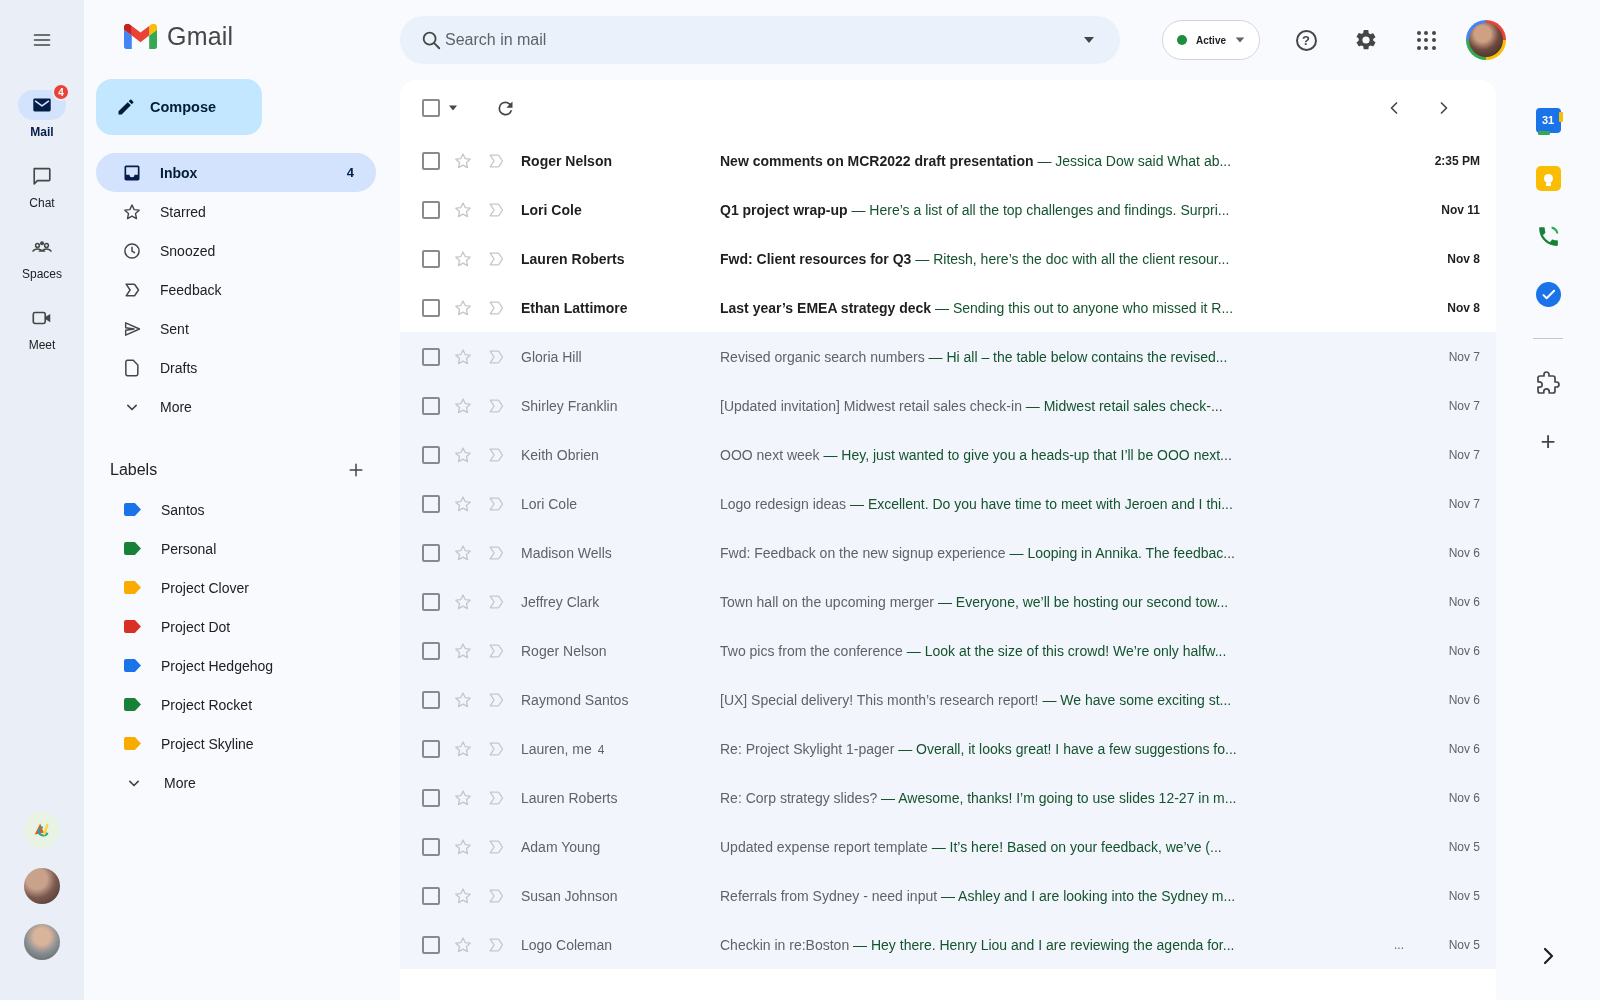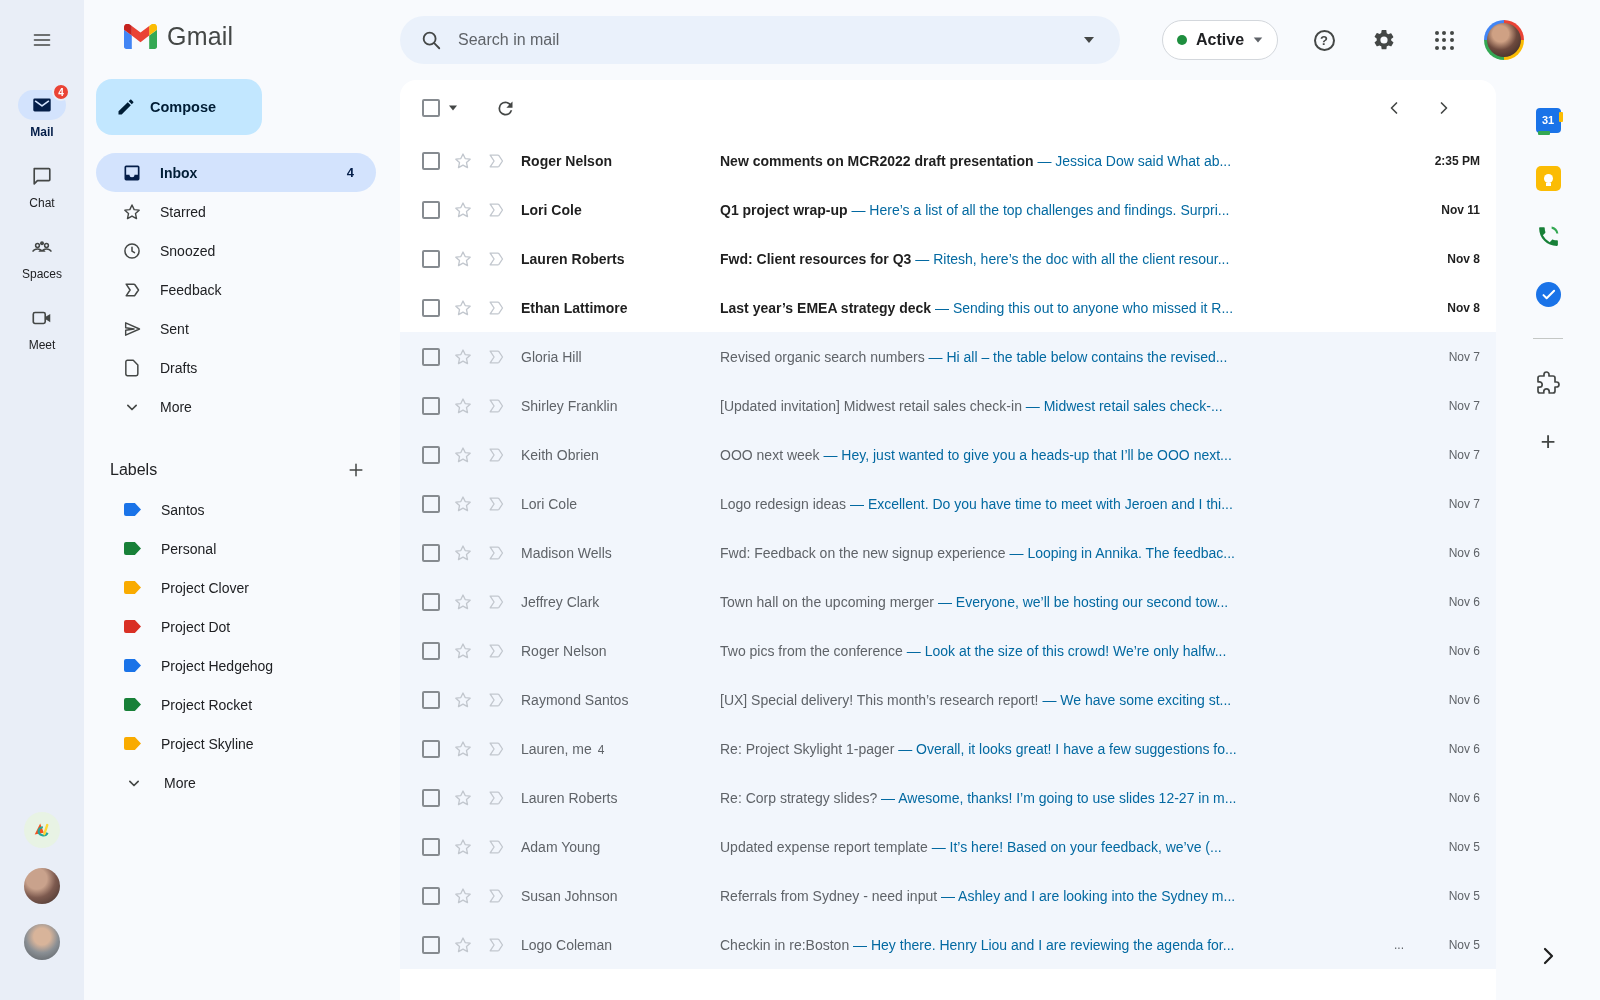--- a/index.html
+++ b/index.html
@@ -74,35 +74,35 @@
     clip-path:polygon(0 0, 64% 0, 100% 50%, 64% 100%, 0 100%);
   }
 
   
   .topbar {
     position:absolute; left:400px; top:0; width:1200px; height:80px;
     display:flex; align-items:center;
   }
   .searchbar {
     width:720px; height:48px; background:#eaf1fb; border-radius:24px;
-    display:flex; align-items:center; padding:1px 20px; gap:14px;
+    display:flex; align-items:center; padding:1px 20px; gap:1px;
   }
   .searchbar input {
     flex:1; border:none; outline:none; background:transparent;
     font-family:inherit; font-size:16px; color:#202124;
   }
   .searchbar input::placeholder { color:#5f6368; }
   .caret-down { width:0; height:0; border-left:5px solid transparent; border-right:5px solid transparent; border-top:6px solid #444746; }
   .search-caret-btn { border:none; background:transparent; cursor:pointer; padding:6px; display:flex; }
   .status-pill {
     margin-left:42px; height:40px; border:1px solid #d3d7dc; border-radius:20px; background:#fff;
     display:flex; align-items:center; gap:9px; padding:0 14px; cursor:pointer;
   }
   .status-dot { width:10px; height:10px; border-radius:50%; }
-  .status-text { font-size:16px; color:#202124; font-weight:600; }
+  .status-text { font-size:10px; color:#202124; font-weight:600; }
   .status-pill .caret-down { border-top-color:#5f6368; transform:scale(.85); }
   .top-icons { display:flex; align-items:center; gap:20px; margin-left:26px; }
   .icon-btn {
     width:40px; height:40px; border:none; background:transparent; border-radius:50%;
     display:flex; align-items:center; justify-content:center; cursor:pointer; color:#444746;
   }
   .help-circle {
     width:21px; height:21px; border:2px solid #444746; border-radius:50%;
     display:flex; align-items:center; justify-content:center;
     font-size:13px; font-weight:700; color:#444746;
@@ -138,21 +138,21 @@
   }
   .email-row.unread { background:#fff; }
   .email-row.read { background:#f2f6fc; }
   .row-star, .row-imp { margin-left:13px; color:#c2c7ce; display:flex; cursor:pointer; }
   .row-sender { width:214px; padding-left:15px; white-space:nowrap; overflow:hidden; color:#5f6368; }
   .email-row.unread .row-sender { font-weight:700; color:#1f1f1f; }
   .thread-count { font-size:12px; color:#5f6368; margin-left:6px; font-weight:400; }
   .row-line { flex:1; white-space:nowrap; overflow:hidden; text-overflow:ellipsis; color:#5f6368; padding-right:14px; }
   .row-subject { color:#5f6368; }
   .email-row.unread .row-subject { font-weight:700; color:#1f1f1f; }
-  .row-snippet { color:#0369a1; }
+  .row-snippet { color:#14532d; }
   .row-predate { font-size:12px; color:#5f6368; margin-right:16px; }
   .row-date { min-width:60px; text-align:right; font-size:12px; color:#5f6368; white-space:nowrap; }
   .email-row.unread .row-date { font-weight:700; color:#1f1f1f; }
 
   
   .right-rail {
     position:absolute; right:0; top:80px; width:104px; height:920px;
     display:flex; flex-direction:column; align-items:center; padding-top:26px; gap:30px;
   }
   .side-icon { width:28px; height:28px; border:none; background:transparent; padding:0; cursor:pointer; display:flex; align-items:center; justify-content:center; color:#444746; }

